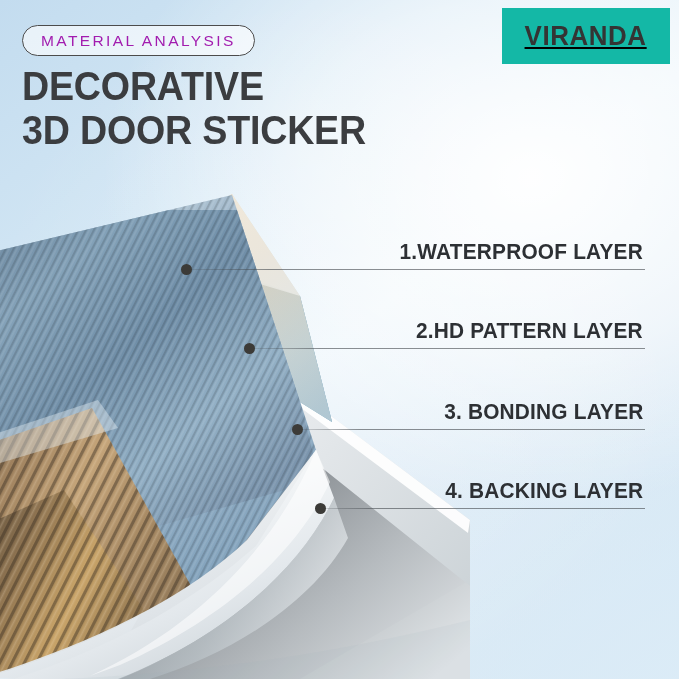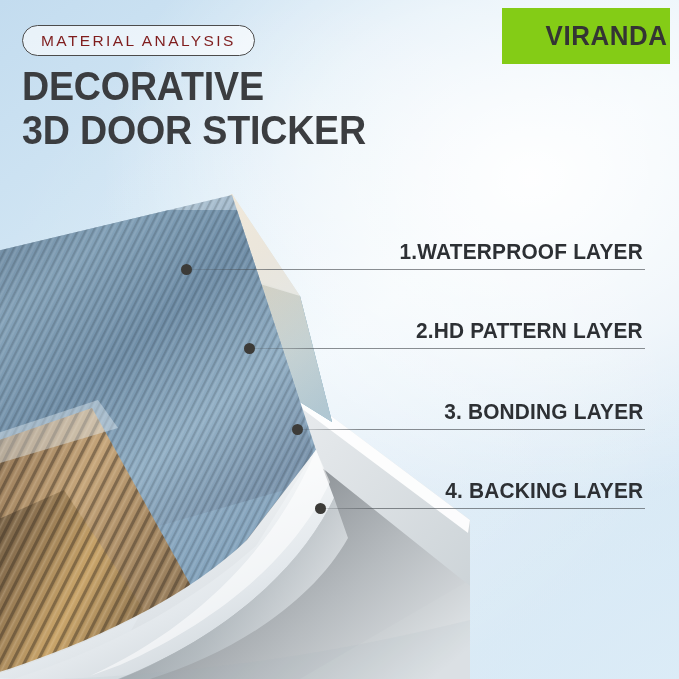--- a/index.html
+++ b/index.html
@@ -40,21 +40,21 @@
     display: flex;
     align-items: center;
     border: 1.4px solid #4c4c4c;
     border-radius: 16px;
     background: rgba(255,255,255,0.62);
     box-sizing: border-box;
   }
   .pill span {
     font-size: 15.5px;
     letter-spacing: 2.4px;
-    color: #7f1d1d;
+    color: #a21caf;
     font-weight: 400;
     white-space: nowrap;
   }
   .title {
     position: absolute;
     left: 22px;
     top: 64px;
     color: #3b3d40;
     font-weight: 700;
     font-size: 40px;
@@ -65,24 +65,25 @@
     white-space: nowrap;
   }
   .title .l2 { display:block; }
 
   .logo-box {
     position: absolute;
     left: 502px;
     top: 8px;
     width: 168px;
     height: 56px;
-    background: #84cc16;
+    background: #14b8a6;
     display: flex;
     align-items: center;
-    justify-content: flex-end;
+    justify-content: center;
+    text-decoration: underline;
   }
   .logo-box span {
     font-size: 27px;
     font-weight: 700;
     letter-spacing: 0.6px;
     color: #343434;
     transform: scaleX(0.96);
   }
 
   

